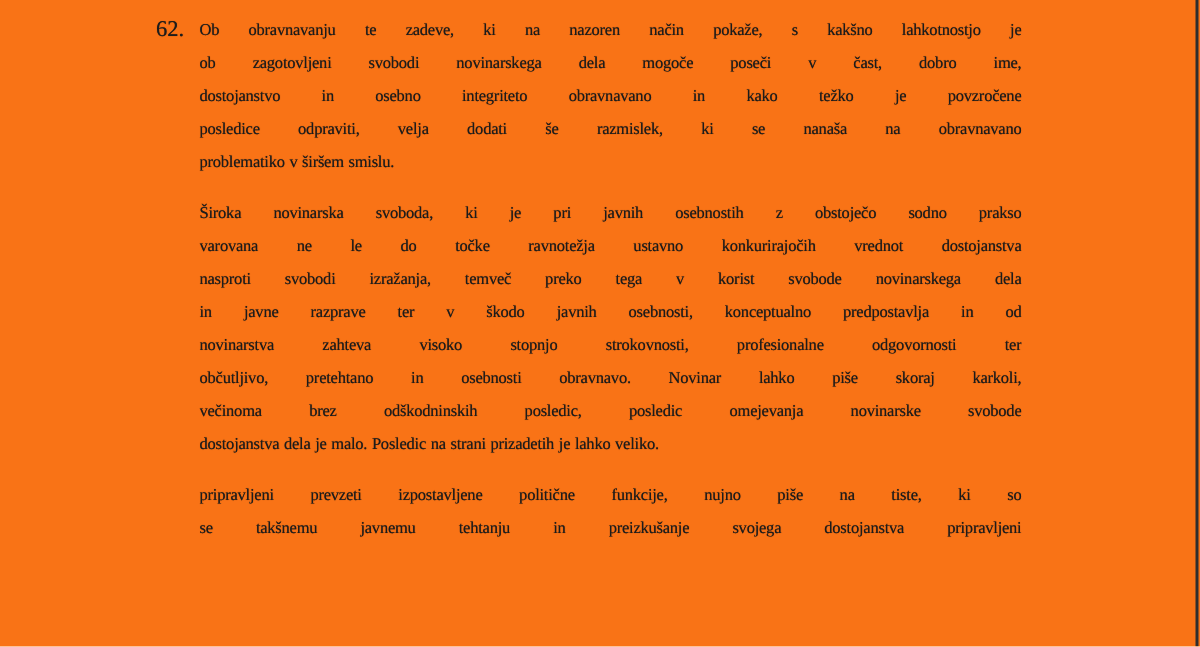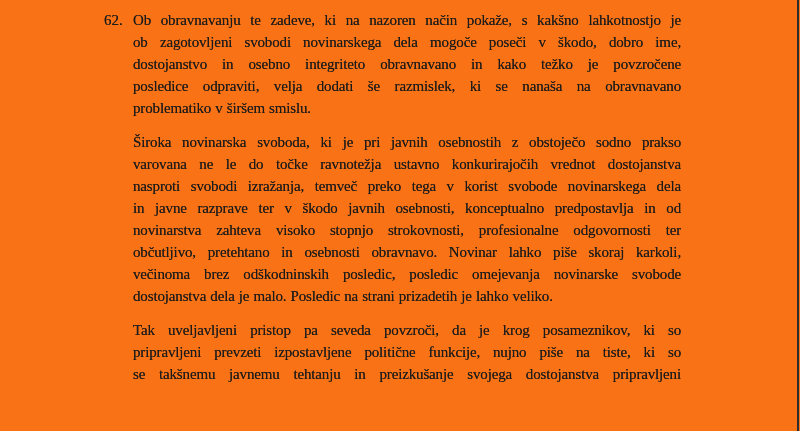--- a/index.html
+++ b/index.html
@@ -30,21 +30,21 @@
     top: 9px;
     width: 548px;
   }
   .paragraph {
     margin: 0 0 12px 0;
   }
   .paragraph:last-child {
     margin-bottom: 0;
   }
   .line {
-    font-size: 15px;
+    font-size: 11px;
     line-height: 22px;
     letter-spacing: -0.15px;
     word-spacing: 0.5px;
     text-align: justify;
     text-align-last: justify;
     white-space: normal;
     overflow: hidden;
     height: 22px;
     text-shadow: 0 0 0.5px rgba(20,20,20,0.75);
   }
@@ -62,35 +62,34 @@
   }
 </style>
 </head>
 <body>
 
 <div class="page">
   <span class="para-number">62.</span>
   <div class="text-block">
       <div class="paragraph">
         <div class="line">Ob obravnavanju te zadeve, ki na nazoren način pokaže, s kakšno lahkotnostjo je</div>
-        <div class="line">ob zagotovljeni svobodi novinarskega dela mogoče poseči v škodo, dobro ime,</div>
+        <div class="line">ob zagotovljeni svobodi novinarskega dela mogoče poseči v čast, dobro ime,</div>
         <div class="line">dostojanstvo in osebno integriteto obravnavano in kako težko je povzročene</div>
         <div class="line">posledice odpraviti, velja dodati še razmislek, ki se nanaša na obravnavano</div>
         <div class="line last">problematiko v širšem smislu.</div>
       </div>
       <div class="paragraph">
         <div class="line">Široka novinarska svoboda, ki je pri javnih osebnostih z obstoječo sodno prakso</div>
         <div class="line">varovana ne le do točke ravnotežja ustavno konkurirajočih vrednot dostojanstva</div>
         <div class="line">nasproti svobodi izražanja, temveč preko tega v korist svobode novinarskega dela</div>
         <div class="line">in javne razprave ter v škodo javnih osebnosti, konceptualno predpostavlja in od</div>
         <div class="line">novinarstva zahteva visoko stopnjo strokovnosti, profesionalne odgovornosti ter</div>
         <div class="line">občutljivo, pretehtano in osebnosti obravnavo. Novinar lahko piše skoraj karkoli,</div>
         <div class="line">večinoma brez odškodninskih posledic, posledic omejevanja novinarske svobode</div>
         <div class="line last">dostojanstva dela je malo. Posledic na strani prizadetih je lahko veliko.</div>
       </div>
       <div class="paragraph">
-        <div class="line">Tak uveljavljeni pristop pa seveda povzroči, da je krog posameznikov, ki so</div>
         <div class="line">pripravljeni prevzeti izpostavljene politične funkcije, nujno piše na tiste, ki so</div>
         <div class="line">se takšnemu javnemu tehtanju in preizkušanje svojega dostojanstva pripravljeni</div>
       </div>
     </div>
   <div class="edge-line"></div>
 </div>
 
 </body></html>

